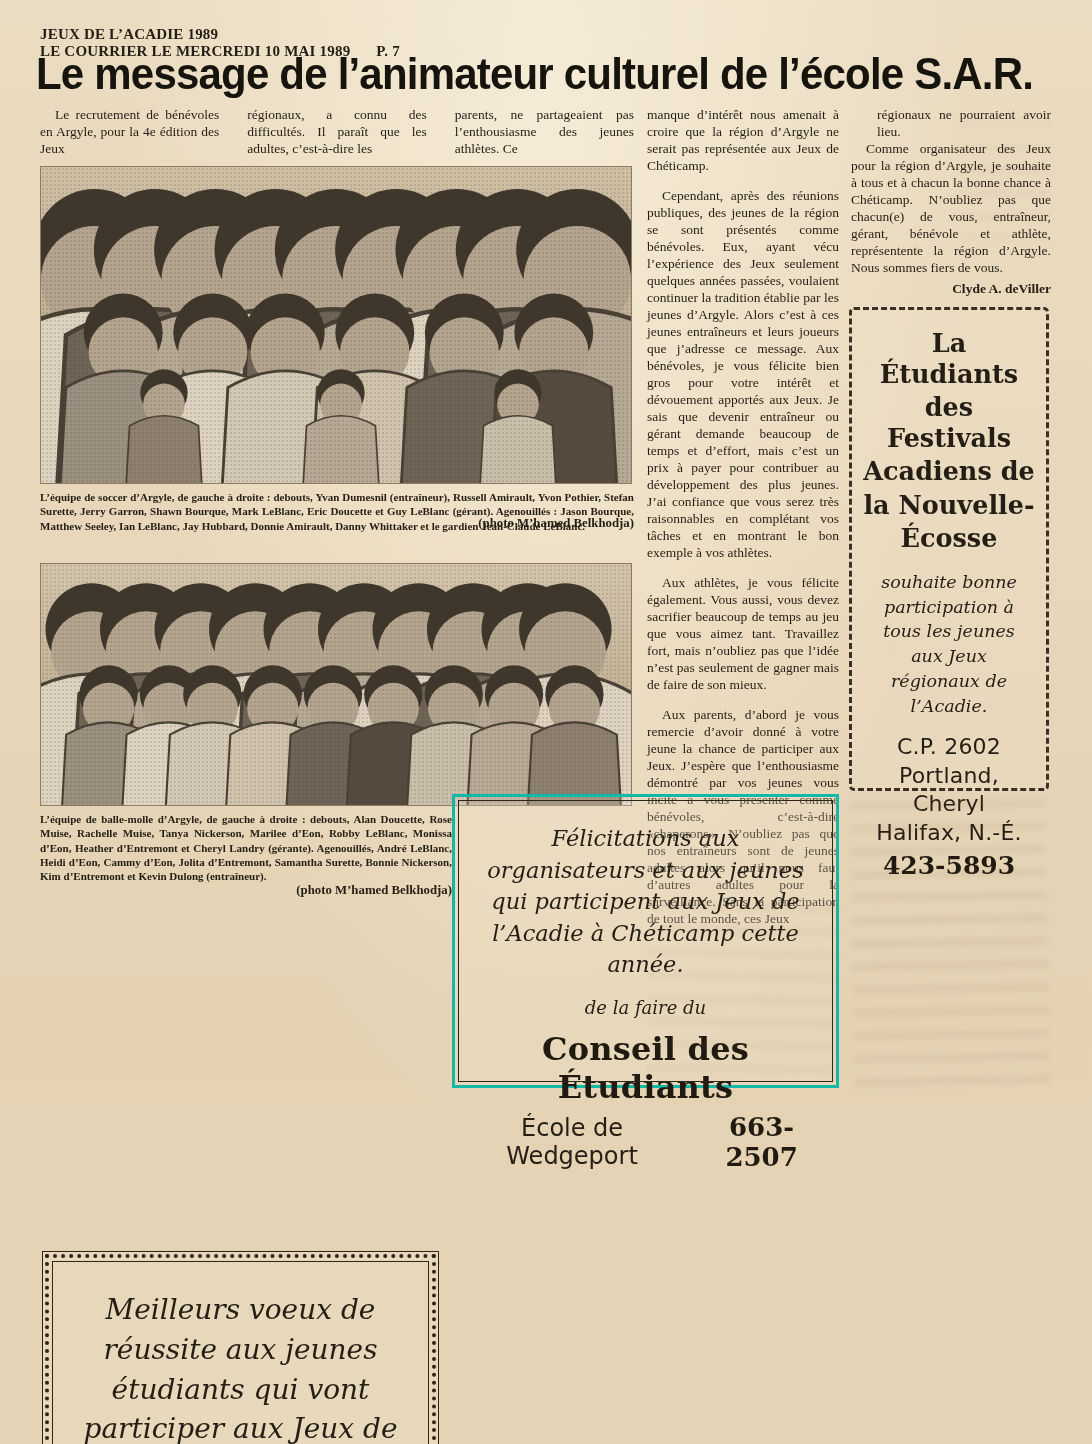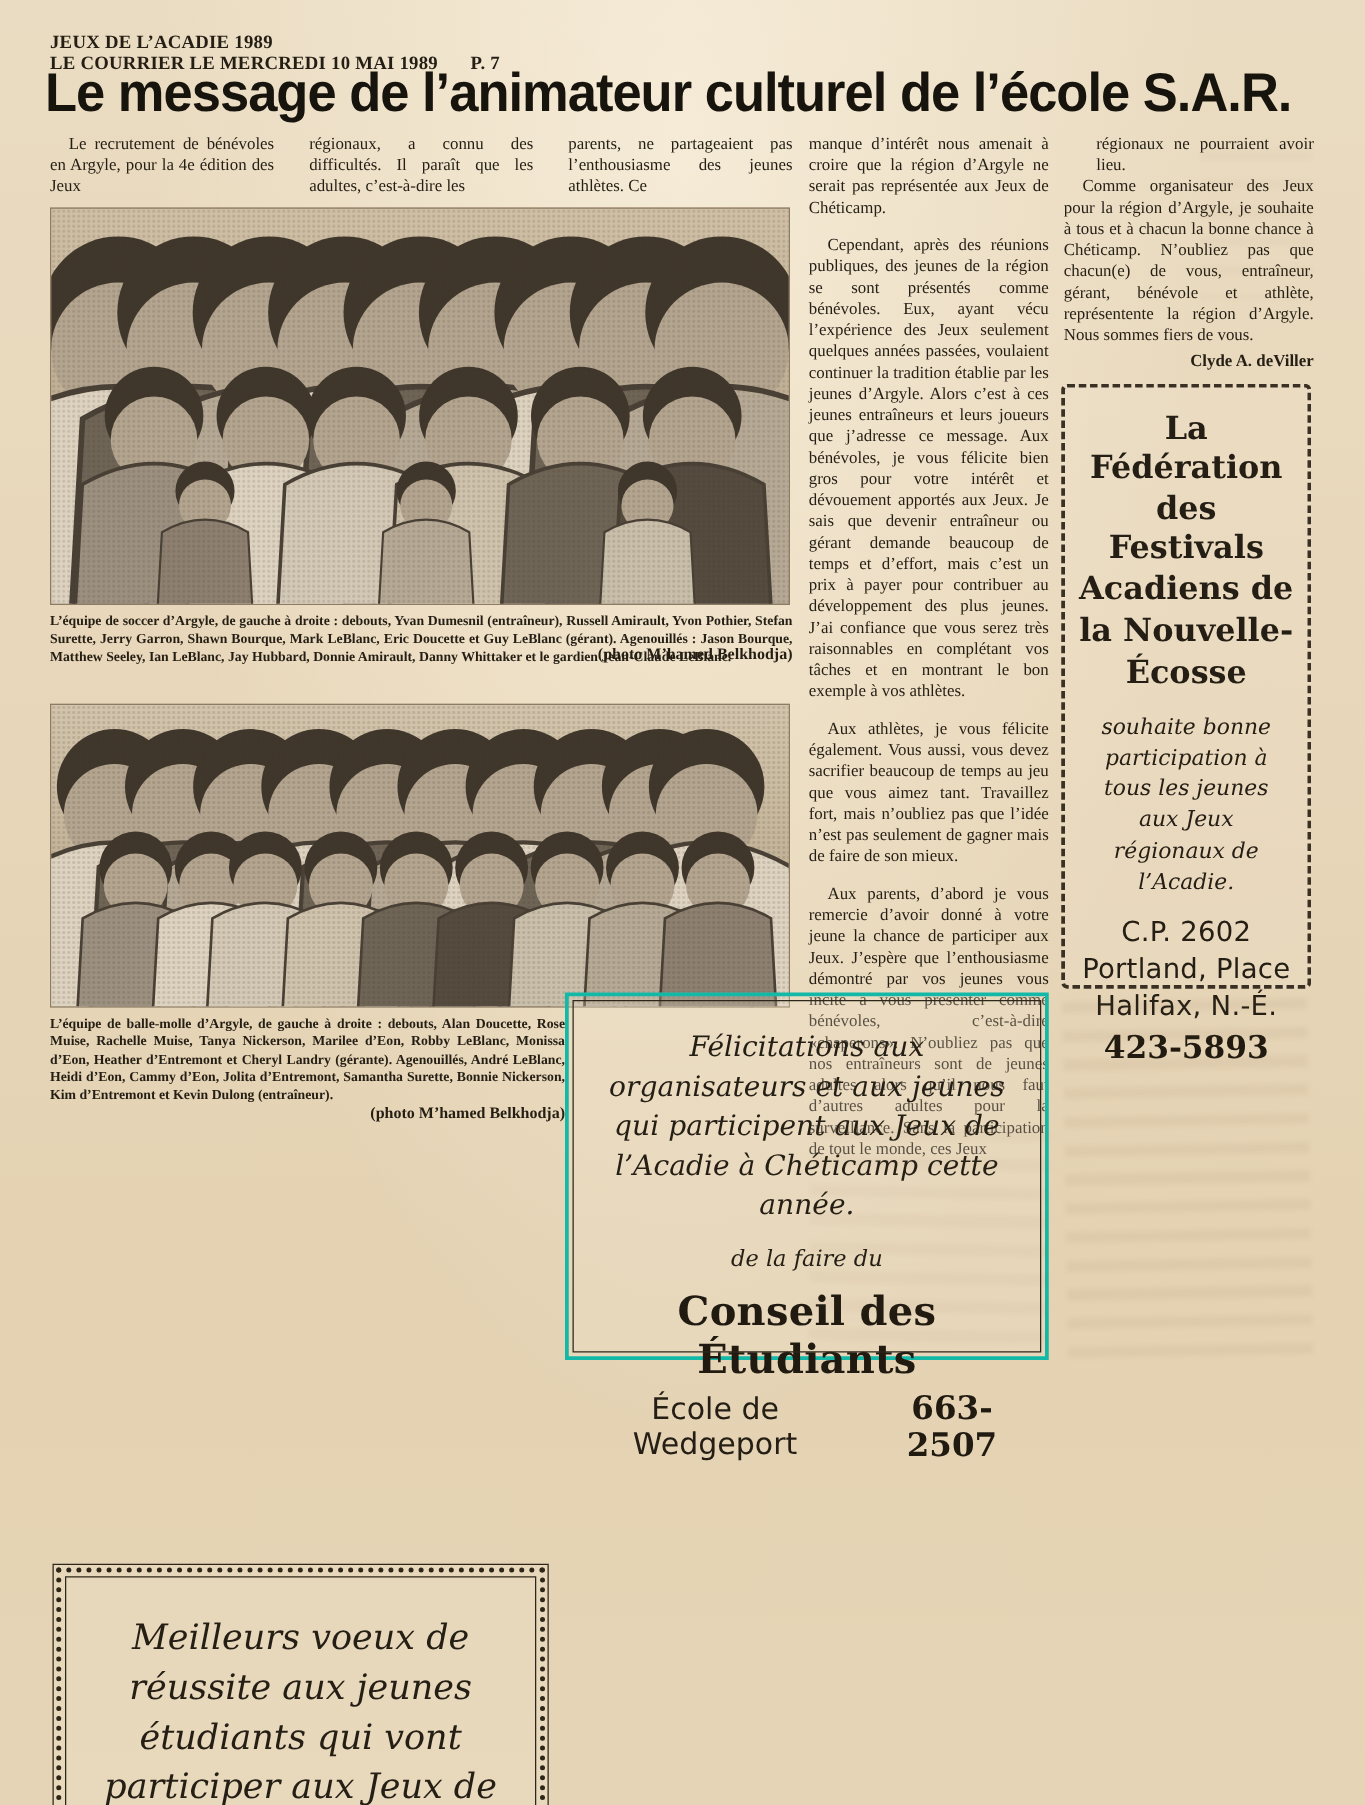--- a/index.html
+++ b/index.html
@@ -346,28 +346,28 @@
 </div>
 
 <div class="abs adbox box-wavy adc fed" style="top:307px;left:849px;width:200px;height:484px;">
   <svg width="66" height="72" viewBox="0 0 60 64">
     <path d="M20,4 L29,11 L21,20 L12,12 Z" fill="#f0e6d0" stroke="#2e2619" stroke-width="2.4"></path>
     <path d="M34,4 L48,9 L41,21 L30,14 Z" fill="#2e2619"></path>
     <path d="M13,26 L24,18 L29,23 L27,62 L11,62 L13,44 Z" fill="#2e2619"></path>
     <path d="M35,16 L43,16 L43,62 L35,62 Z" fill="#2e2619"></path>
     <path d="M27,30 L46,21 L47,28 L29,38 Z" fill="#2e2619"></path>
   </svg>
-  <div class="name">La Fédération</div>
+  <div class="name">La Étudiants</div>
   <div class="name">des Festivals</div>
   <div class="name">Acadiens de</div>
   <div class="name">la Nouvelle-</div>
   <div class="name">Écosse</div>
   <div class="msg it" style="width:160px;">souhaite bonne participation à tous les jeunes aux Jeux régionaux de l’Acadie.</div>
   <div class="addr">C.P. 2602</div>
-  <div class="addr" style="margin-top:0;">Portland, Place</div>
+  <div class="addr" style="margin-top:0;">Portland, Cheryl</div>
   <div class="addr" style="margin-top:0;">Halifax, N.-É.</div>
   <div class="tel disp">423-5893</div>
 </div>
 
 <div class="abs adbox box-double adc conseil" style="top:794px;left:452px;width:387px;height:294px;">
   <div class="msg it">Félicitations aux organisateurs et aux jeunes qui participent aux Jeux de l’Acadie à Chéticamp cette année.</div>
   <div class="from it">de la faire du</div>
   <div class="name disp">Conseil des Étudiants</div>
   <div class="row">
     <span class="school">École de Wedgeport</span>

